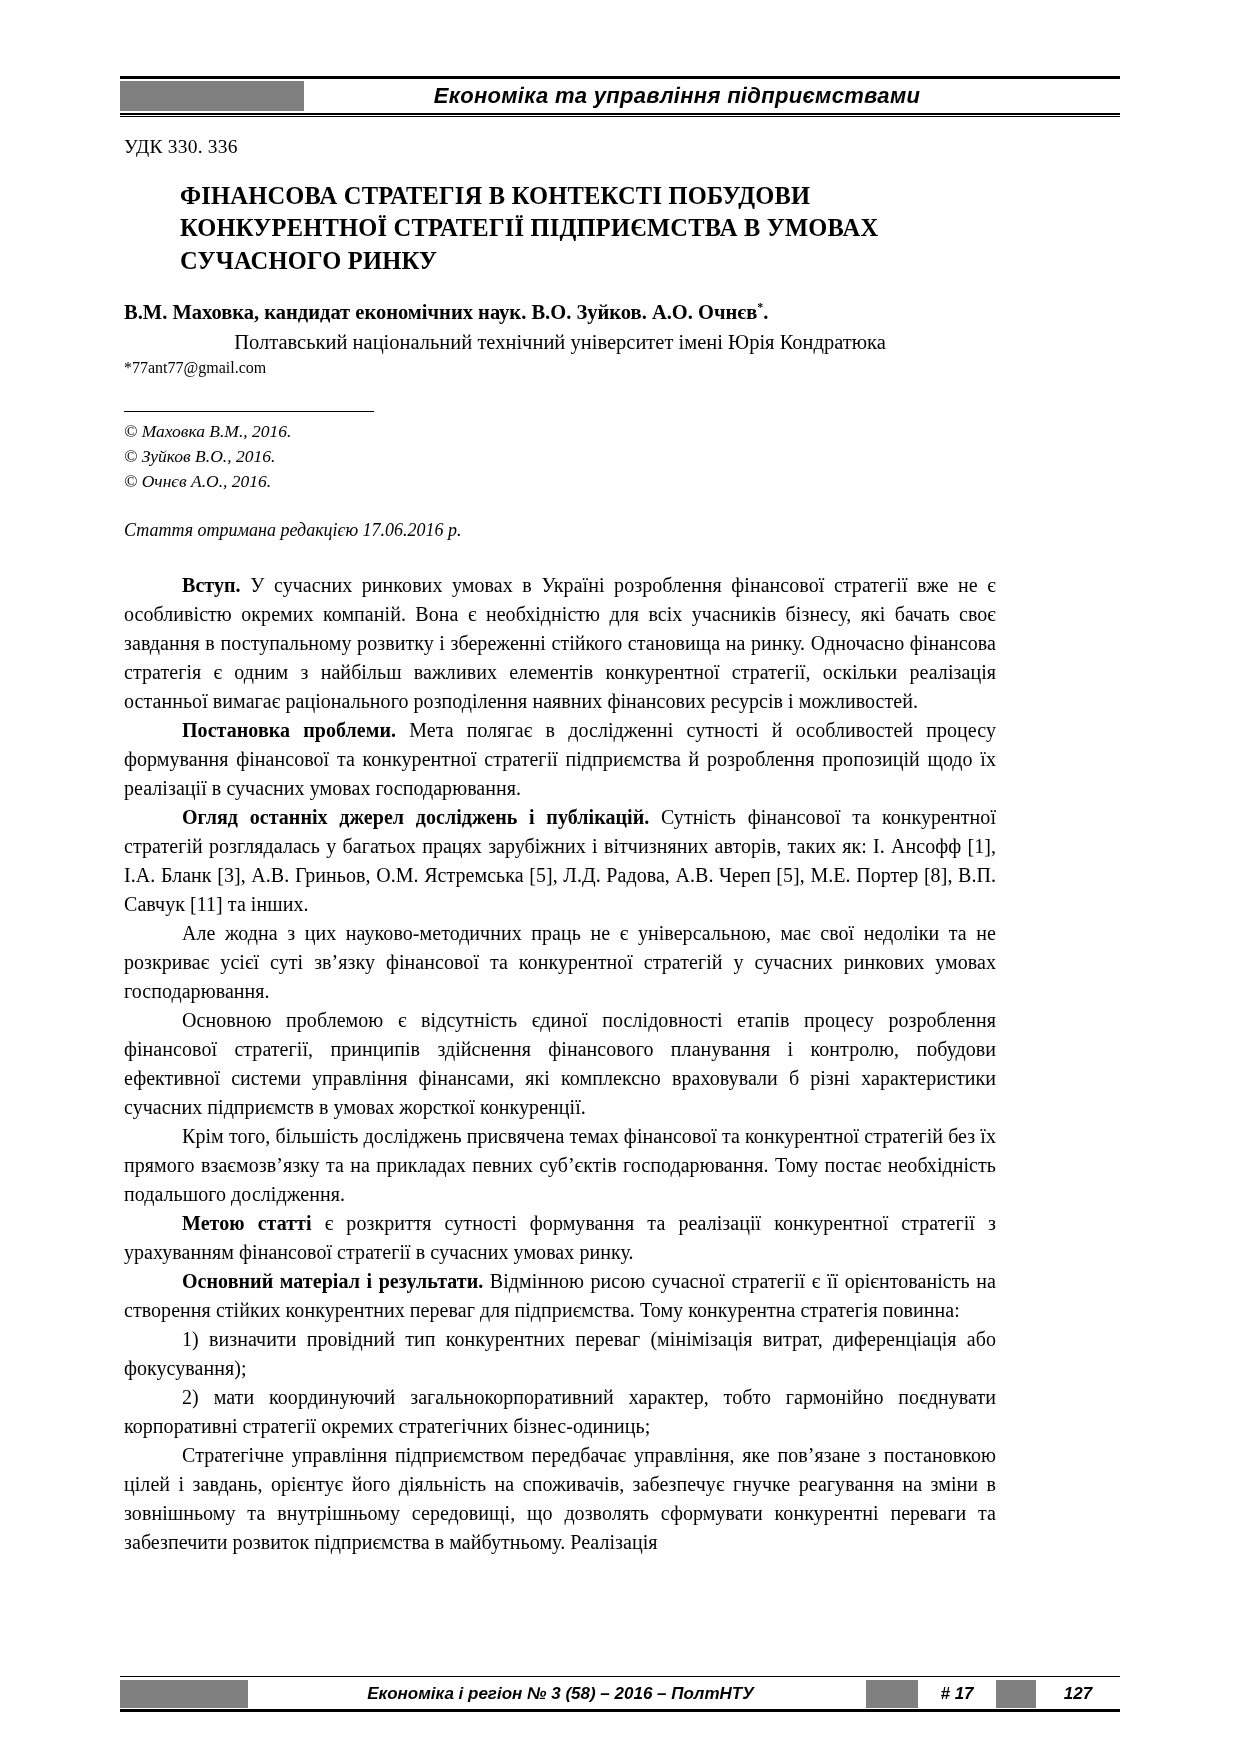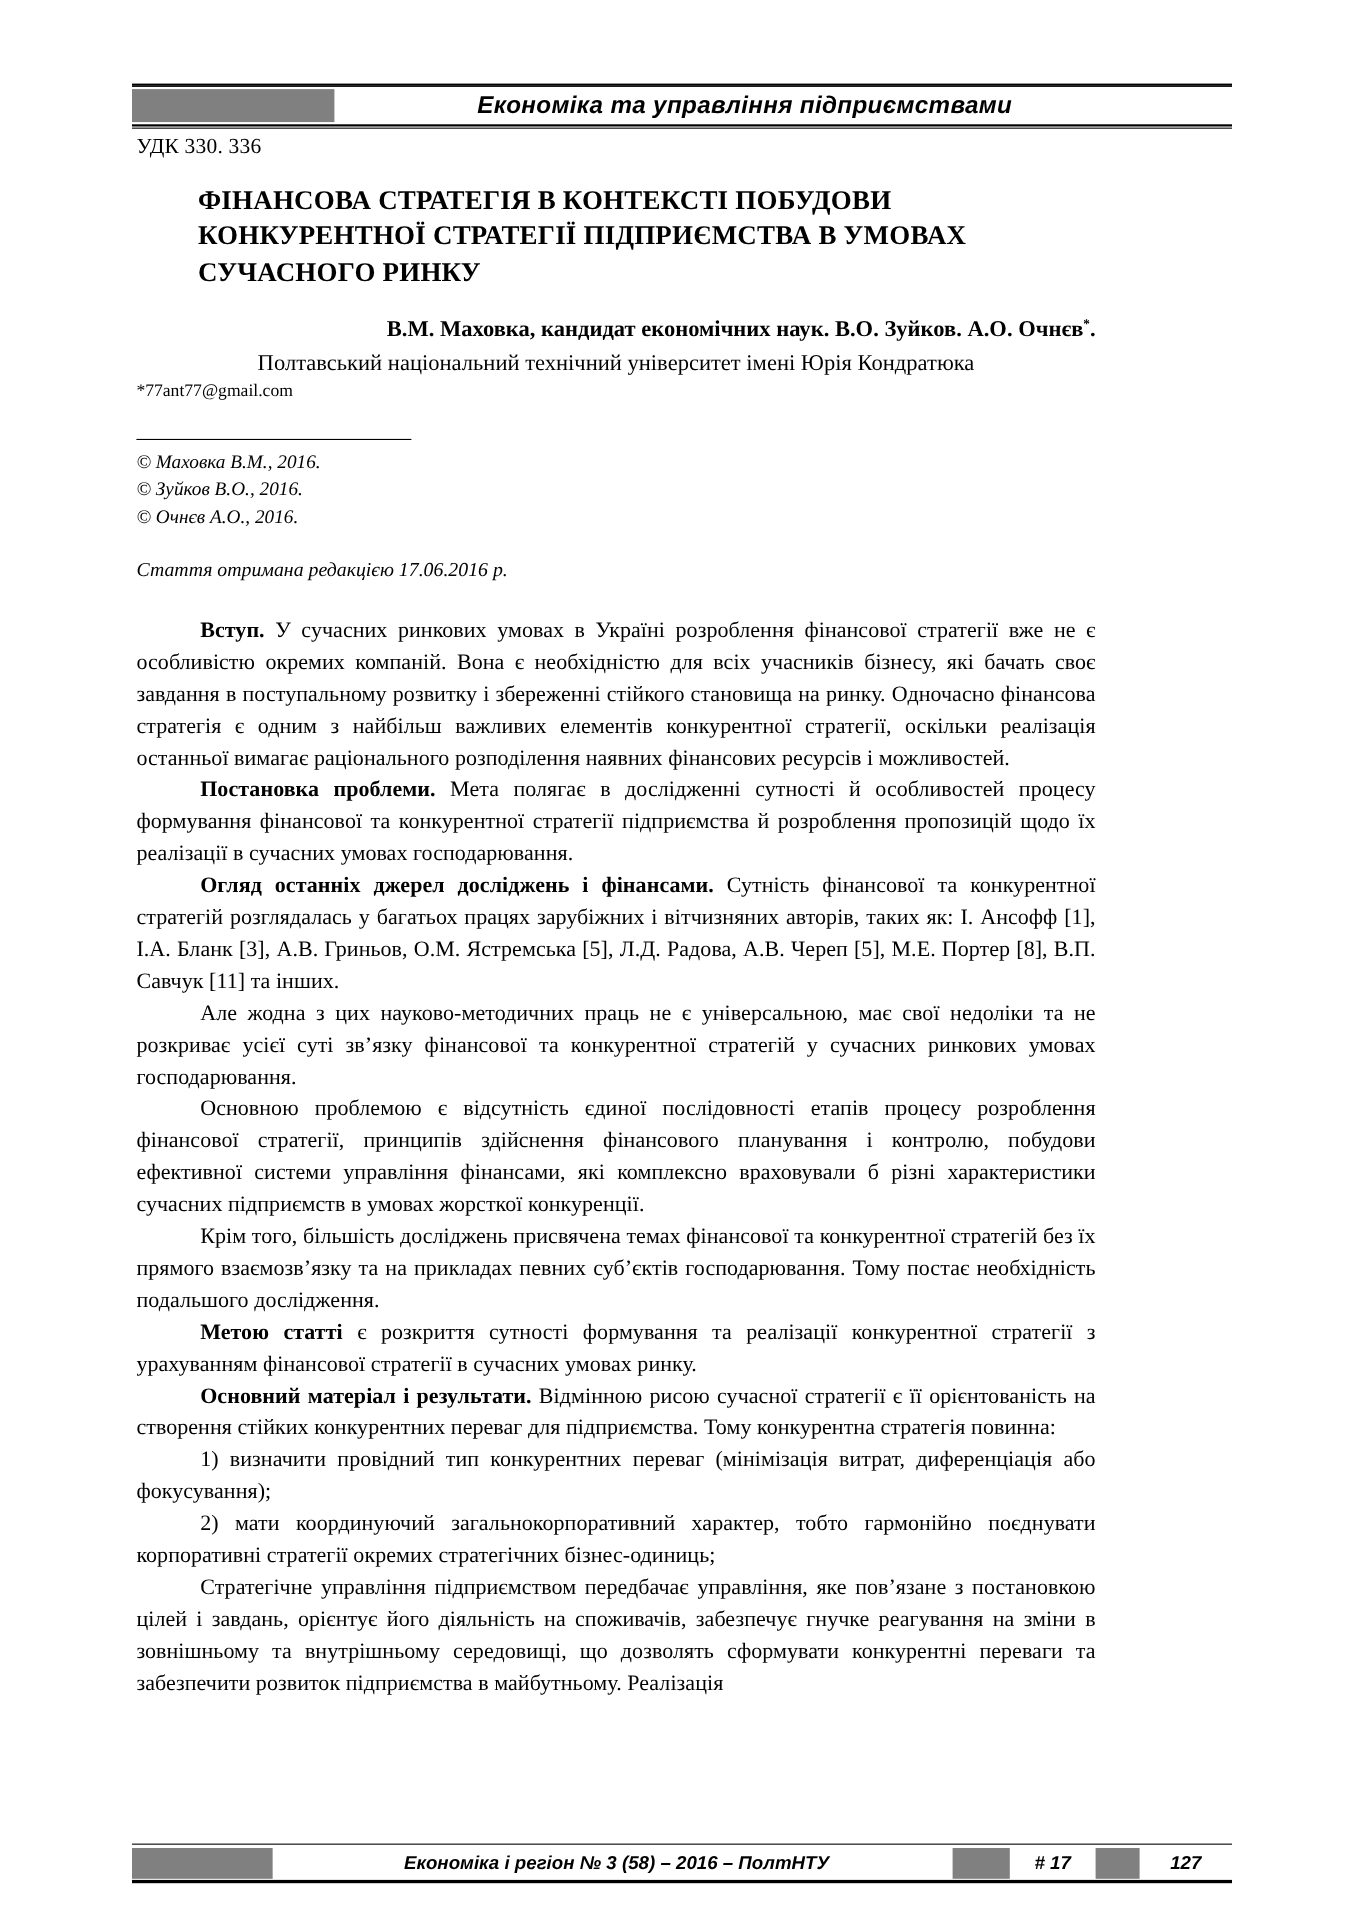--- a/index.html
+++ b/index.html
@@ -62,42 +62,42 @@
     height: 4px;
     border-top: 2px solid #000;
     border-bottom: 1px solid #000;
     box-sizing: border-box;
   }
 
   
   .content {
     position: absolute;
     left: 124px;
-    top: 107px;
+    top: 120px;
     width: 872px;
   }
 
   .udk {
     font-size: 19.5px;
     margin-bottom: 22px;
     letter-spacing: 0.2px;
   }
 
   .article-title {
     text-align: left;
     font-weight: bold;
     font-size: 24.5px;
     line-height: 1.32;
     letter-spacing: 0.2px;
     margin: 0 auto 22px auto;
     width: 760px;
   }
 
   .authors {
-    text-align: right;
+    text-align: left;
     font-weight: bold;
     font-size: 20.5px;
     line-height: 1.36;
     margin: 0 0 2px 0;
   }
   .authors sup {
     font-size: 12px;
     vertical-align: super;
   }
   .affiliation {
@@ -251,21 +251,21 @@
     <div class="copyright-line">© Очнєв А.О., 2016.</div>
 
     <div class="received">Стаття отримана редакцією 17.06.2016 р.</div>
 
     <div class="body-text">
 
       <p><b>Вступ.</b><span> У сучасних ринкових умовах в Україні розроблення фінансової стратегії вже не є особливістю окремих компаній. Вона є необхідністю для всіх учасників бізнесу, які бачать своє завдання в поступальному розвитку і збереженні стійкого становища на ринку. Одночасно фінансова стратегія є одним з найбільш важливих елементів конкурентної стратегії, оскільки реалізація останньої вимагає раціонального розподілення наявних фінансових ресурсів і можливостей.</span></p>
 
       <p><b>Постановка проблеми.</b><span> Мета полягає в дослідженні сутності й особливостей процесу формування фінансової та конкурентної стратегії підприємства й розроблення пропозицій щодо їх реалізації в сучасних умовах господарювання.</span></p>
 
-      <p><b>Огляд останніх джерел досліджень і фінансами.</b><span> Сутність фінансової та конкурентної стратегій розглядалась у багатьох працях зарубіжних і вітчизняних авторів, таких як: І. Ансофф [1], І.А. Бланк [3], А.В. Гриньов, О.М. Ястремська [5], Л.Д. Радова, А.В. Череп [5], М.Е. Портер [8], В.П. Савчук [11] та інших.</span></p>
+      <p><b>Огляд останніх джерел досліджень і публікацій.</b><span> Сутність фінансової та конкурентної стратегій розглядалась у багатьох працях зарубіжних і вітчизняних авторів, таких як: І. Ансофф [1], І.А. Бланк [3], А.В. Гриньов, О.М. Ястремська [5], Л.Д. Радова, А.В. Череп [5], М.Е. Портер [8], В.П. Савчук [11] та інших.</span></p>
 
       <p>Але жодна з цих науково-методичних праць не є універсальною, має свої недоліки та не розкриває усієї суті зв’язку фінансової та конкурентної стратегій у сучасних ринкових умовах господарювання.</p>
 
       <p>Основною проблемою є відсутність єдиної послідовності етапів процесу розроблення фінансової стратегії, принципів здійснення фінансового планування і контролю, побудови ефективної системи управління фінансами, які комплексно враховували б різні характеристики сучасних підприємств в умовах жорсткої конкуренції.</p>
 
       <p>Крім того, більшість досліджень присвячена темах фінансової та конкурентної стратегій без їх прямого взаємозв’язку та на прикладах певних суб’єктів господарювання. Тому постає необхідність подальшого дослідження.</p>
 
       <p><b>Метою статті</b><span> є розкриття сутності формування та реалізації конкурентної стратегії з урахуванням фінансової стратегії в сучасних умовах ринку.</span></p>
 
       <p><b>Основний матеріал і результати.</b><span> Відмінною рисою сучасної стратегії є її орієнтованість на створення стійких конкурентних переваг для підприємства. Тому конкурентна стратегія повинна:</span></p>

